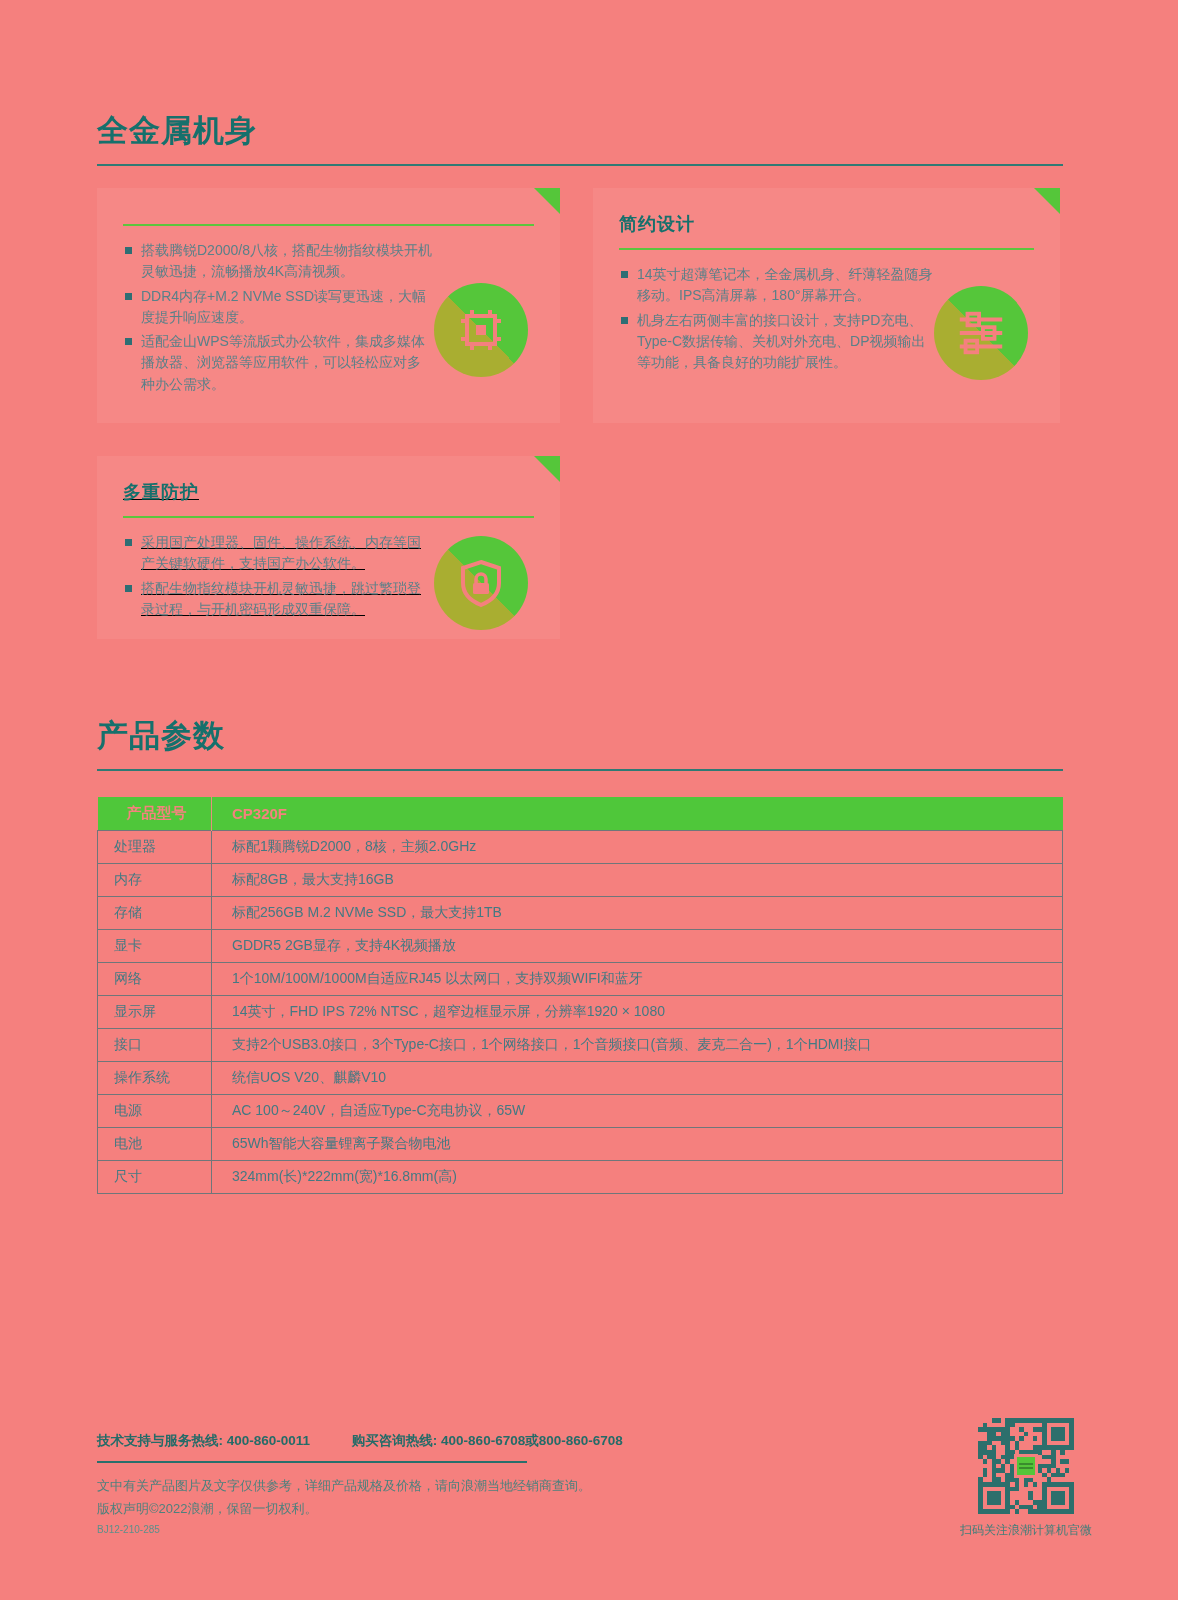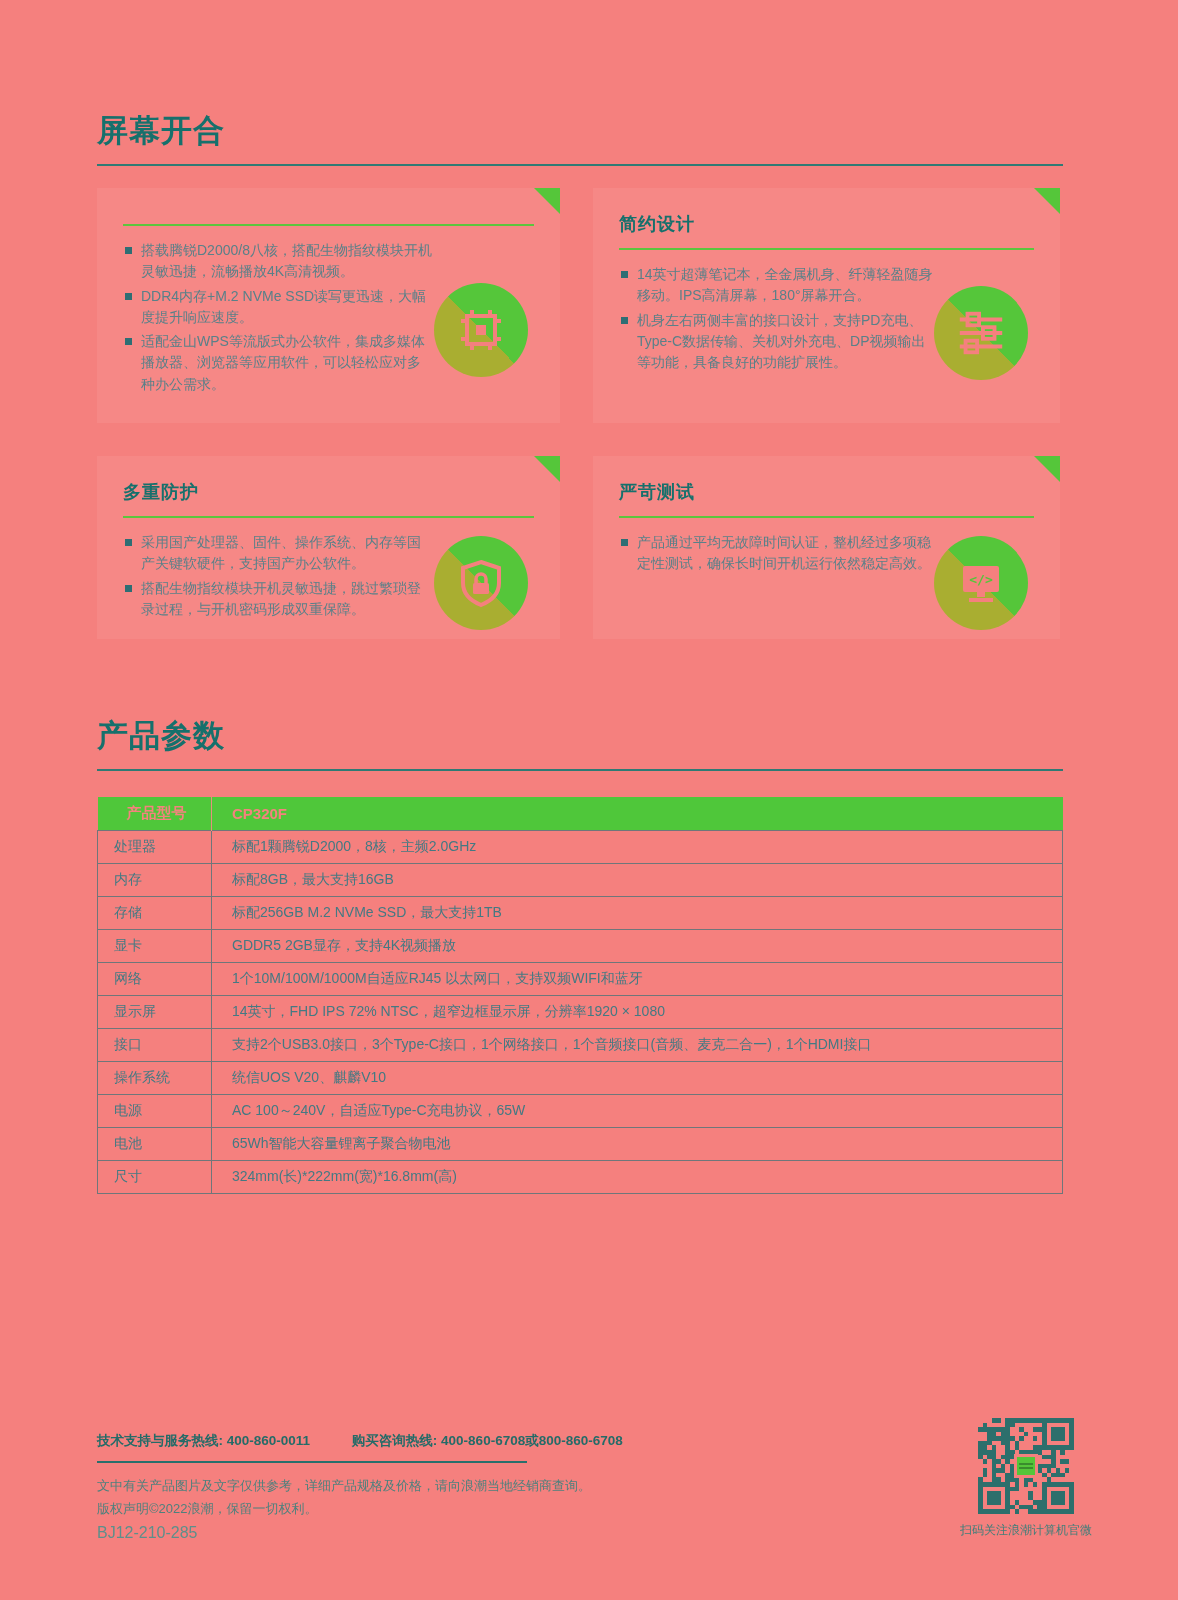--- a/index.html
+++ b/index.html
@@ -13,21 +13,21 @@
 
   .section{position:absolute;left:97px;width:966px;}
   .section-title{font-size:31px;font-weight:700;color:var(--teal-dark);letter-spacing:1px;
     padding-bottom:12px;border-bottom:2px solid #2F7A74;}
 
   
   #features{top:110px;}
   .cards{margin-top:22px;display:grid;grid-template-columns:463px 467px;column-gap:33px;row-gap:33px;}
   .card{position:relative;background:var(--card-bg);padding:24px 26px 0 26px;}
   .card.tall{height:235px;}
-  .card.short{height:183px;}
+  .card.short{height:183px;text-decoration:underline;}
   .corner{position:absolute;top:0;right:0;width:26px;height:26px;background:var(--green);
     -webkit-clip-path:polygon(0 0,100% 0,100% 100%);clip-path:polygon(0 0,100% 0,100% 100%);}
   .card-title{font-size:18px;font-weight:700;color:var(--teal-dark);letter-spacing:1px;}
   .card-divider{height:2px;background:#5CC53E;margin:12px 0 14px 0;}
   .card-body{display:flex;align-items:center;}
   ul.bullets{list-style:none;width:322px;color:var(--body-text);font-size:14px;line-height:1.52;align-self:flex-start;}
   ul.bullets li{position:relative;padding-left:18px;margin-bottom:3px;}
   ul.bullets li::before{content:"";position:absolute;left:2px;top:7px;width:7px;height:7px;background:#2E6E74;}
   .icon-circle{flex:none;width:94px;height:94px;border-radius:50%;margin-left:auto;margin-right:6px;
     background:linear-gradient(45deg,var(--olive) 50%,var(--green) 50%);
@@ -47,35 +47,35 @@
   tr.row td{border:1px solid var(--border-dark);color:var(--table-text);font-size:14px;}
   tr.row td:first-child{padding-left:16px;}
   tr.row td:last-child{padding-left:20px;white-space:nowrap;overflow:hidden;}
 
   
   #footer{top:1432px;}
   .hotlines{font-size:13.5px;font-weight:700;color:var(--footer-teal);}
   .hotlines span{margin-right:38px;text-align:right;}
   .footer-divider{width:430px;border-top:2px solid #2A6E6B;margin:11px 0 12px 0;}
   .fineprint{font-size:13px;color:var(--footer-gray);line-height:1.75;}
-  .doc-code{font-size:16px;color:#5D8F8B;margin-top:3px;}
+  .doc-code{font-size:10px;color:#5D8F8B;margin-top:3px;}
 
   #qr-block{position:absolute;left:946px;top:1418px;width:160px;text-align:center;}
   .qr-grid{position:relative;width:96px;height:96px;margin:0 auto;display:grid;
     grid-template-columns:repeat(21,1fr);grid-template-rows:repeat(21,1fr);}
   .qr-logo{position:absolute;left:50%;top:50%;width:24px;height:24px;transform:translate(-50%,-50%);
     background:var(--green);border:3px solid var(--bg);display:flex;flex-direction:column;justify-content:center;gap:2px;align-items:center;}
   .qr-logo i{display:block;width:14px;height:2px;background:#3A8C2D;}
   .qr-caption{margin-top:8px;font-size:12px;color:#417E7A;}
 </style>
 </head>
 <body>
 
 <div class="section" id="features">
-  <div class="section-title">屏幕开合</div>
+  <div class="section-title">全金属机身</div>
   <div class="cards">
 
     <div class="card tall">
       <div class="corner"></div>
       <div class="card-divider"></div>
       <div class="card-body">
         <ul class="bullets">
           <li>搭载腾锐D2000/8八核，搭配生物指纹模块开机灵敏迅捷，流畅播放4K高清视频。</li>
           <li>DDR4内存+M.2 NVMe SSD读写更迅速，大幅度提升响应速度。</li>
           <li>适配金山WPS等流版式办公软件，集成多媒体播放器、浏览器等应用软件，可以轻松应对多种办公需求。</li>
@@ -135,38 +135,20 @@
         <div class="icon-circle">
           <svg width="52" height="52" viewBox="0 0 52 52" fill="none" stroke="#F5807E">
             <path d="M26 5 L44 11 V26 C44 38 36 44 26 48 C16 44 8 38 8 26 V11 Z" stroke-width="4"></path>
             <path d="M21 26 v-4 a5 5 0 0 1 10 0 v4" stroke-width="3.5"></path>
             <rect x="18" y="26" width="16" height="11" rx="1.5" fill="#F5807E" stroke="none"></rect>
           </svg>
         </div>
       </div>
     </div>
 
-    <div class="card short">
-      <div class="corner"></div>
-      <div class="card-title">严苛测试</div>
-      <div class="card-divider"></div>
-      <div class="card-body">
-        <ul class="bullets">
-          <li>产品通过平均无故障时间认证，整机经过多项稳定性测试，确保长时间开机运行依然稳定高效。</li>
-        </ul>
-        <div class="icon-circle">
-          <svg width="52" height="52" viewBox="0 0 52 52">
-            <rect x="8" y="9" width="36" height="26" rx="2" fill="#F5807E"></rect>
-            <rect x="22" y="35" width="8" height="5" fill="#F5807E"></rect>
-            <rect x="14" y="41" width="24" height="4" fill="#F5807E"></rect>
-            <text x="26" y="27" text-anchor="middle" font-family="DejaVu Sans Mono, monospace" font-size="13" font-weight="bold" fill="#55C63A">&lt;/&gt;</text>
-          </svg>
-        </div>
-      </div>
-    </div>
 
   </div>
 </div>
 
 <div class="section" id="specs">
   <div class="section-title">产品参数</div>
   <table>
     <colgroup>
         <col class="label-col">
         <col>

